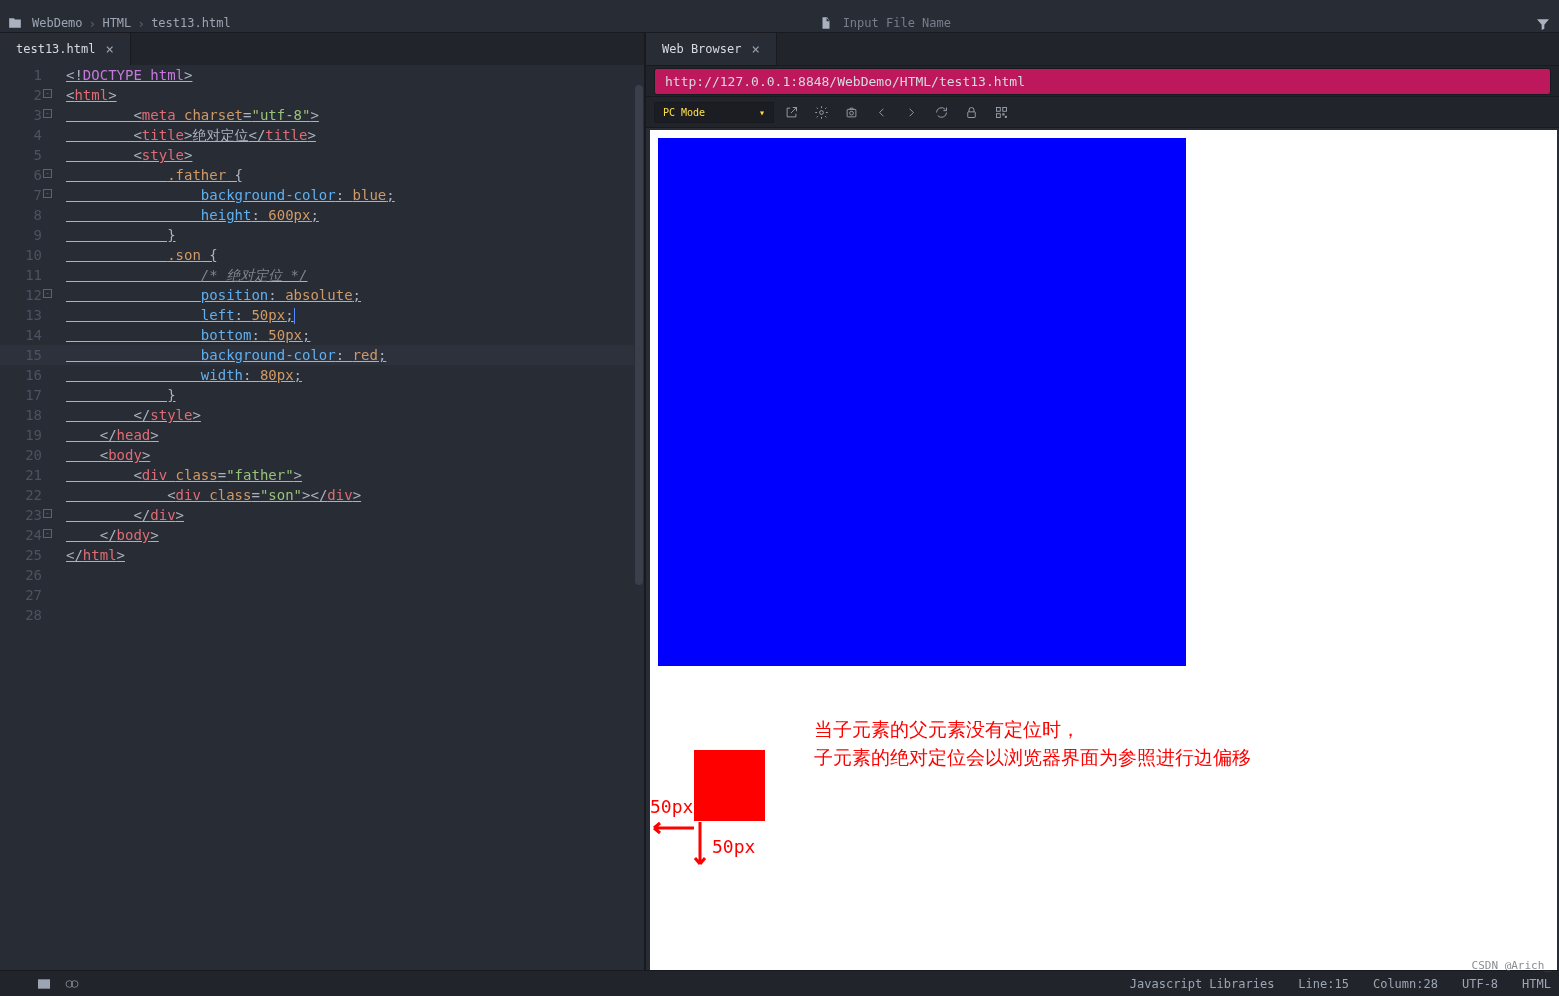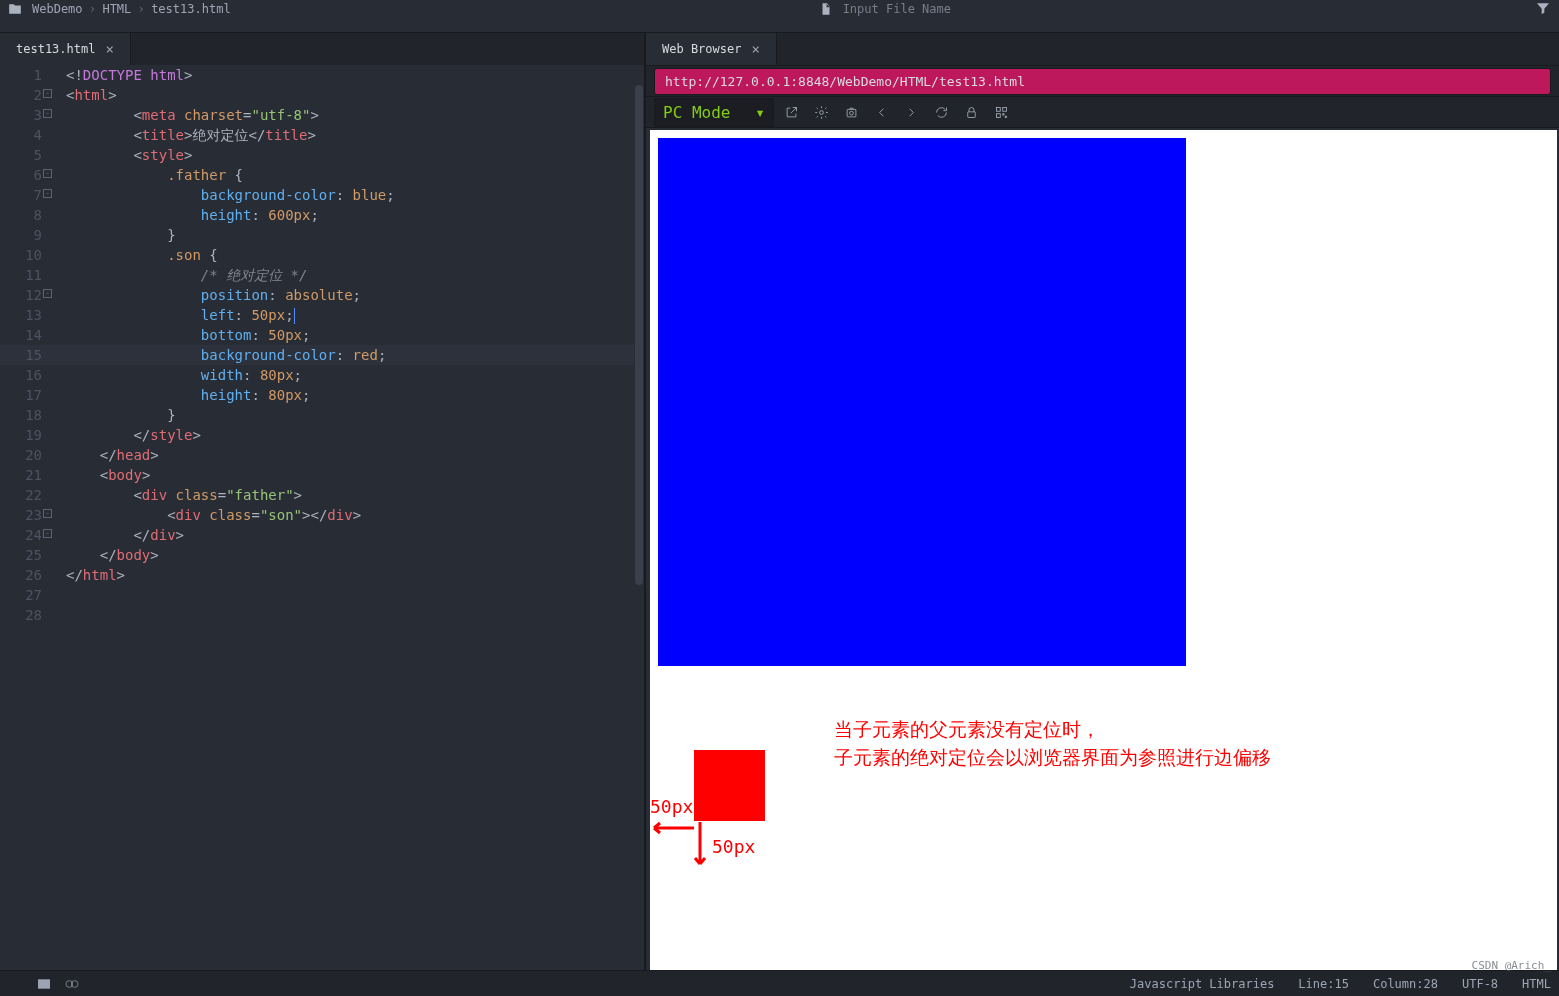--- a/index.html
+++ b/index.html
@@ -1,37 +1,37 @@
 <!DOCTYPE html>
 <html><head>
 <meta charset="utf-8">
 <style>
 * { margin:0; padding:0; box-sizing:border-box; font-family:"Microsoft YaHei","Segoe UI",Consolas,monospace; }
 body { background:#21252b; color:#abb2bf; font-size:13px; width:1559px; height:996px; overflow:hidden; position:relative; }
-.top-bar { height:26px; background:#282c34; display:flex; align-items:flex-end; padding:16px 8px; border-bottom:1px solid #181a1f; }
+.top-bar { height:26px; background:#282c34; display:flex; align-items:flex-start; padding:16px 8px; border-bottom:1px solid #181a1f; }
 .bc-icon { width:14px; height:14px; margin-right:6px; fill:#abb2bf; }
 .bc-seg { color:#9da5b4; padding:0 4px; font-size:12px; cursor:pointer; }
 .bc-sep { color:#5c6370; padding:0 2px; }
 .top-center { margin-left:auto; display:flex; align-items:center; }
 .top-center .icon { width:14px; height:14px; fill:#abb2bf; margin-right:6px; }
 .top-right { margin-left:auto; display:flex; align-items:center; }
 .top-right .icon { width:16px; height:16px; fill:#abb2bf; cursor:pointer; }
 .input-name { color:#777f8c; font-size:12px; margin-left:4px; }
 
 .main { display:flex; height:944px; }
 .editor-pane { width:644px; display:flex; flex-direction:column; background:#282c34; position:relative; }
 .tabs { height:32px; background:#21252b; display:flex; }
 .tab { height:32px; padding:0 16px; display:flex; align-items:center; background:#282c34; border-right:1px solid #181a1f; font-size:12px; color:#d7dae0; cursor:pointer; }
 .tab .close { margin-left:10px; color:#9da5b4; font-size:14px; cursor:pointer; }
 .code-area { flex:1; display:flex; font-family:Consolas,monospace; font-size:14px; line-height:20px; overflow:hidden; position:relative; }
 .gutter { width:48px; text-align:right; padding-right:6px; color:#4b5262; user-select:none; }
 .gutter .ln { height:20px; position:relative; }
 .fold { position:absolute; right:-10px; top:4px; width:9px; height:9px; border:1px solid #5c6370; font-size:8px; line-height:7px; text-align:center; color:#5c6370; cursor:pointer; }
 .code { flex:1; padding-left:18px; position:relative; }
-.code .line { height:20px; white-space:pre; }
+.code .line { height:20px; white-space:pre;text-decoration:underline; }
 .hl-line { position:absolute; left:0; right:0; height:20px; background:#2c313c; z-index:0; }
 .code .line span, .code .line { position:relative; z-index:1; }
 .caret { display:inline-block; width:1px; height:16px; background:#528bff; vertical-align:middle; }
 .tag { color:#e06c75; }
 .attr { color:#d19a66; }
 .val { color:#98c379; }
 .prop { color:#61afef; }
 .propv { color:#d19a66; }
 .punc { color:#abb2bf; }
 .sel { color:#d19a66; }
@@ -41,27 +41,27 @@
 .scrollbar-v { position:absolute; right:0; top:0; bottom:0; width:10px; background:#282c34; }
 .scroll-thumb { position:absolute; right:1px; top:20px; width:8px; height:500px; background:#3a3f4b; border-radius:4px; }
 
 .divider { width:2px; background:#181a1f; cursor:col-resize; }
 
 .browser-pane { flex:1; display:flex; flex-direction:column; background:#282c34; }
 .browser-tabs { height:32px; background:#21252b; display:flex; }
 .url-bar { height:32px; background:#21252b; display:flex; align-items:center; padding:0 8px; border-bottom:1px solid #181a1f; border-top:1px solid #181a1f; }
 .url-input { flex:1; background:#be185d; color:#d7dae0; padding:5px 10px; font-size:13px; border-radius:3px; border:1px solid #181a1f;}
 .tool-bar { height:31px; background:#21252b; display:flex; align-items:center; padding:0 8px; gap:4px; border-bottom:1px solid #181a1f; }
-.mode-select { background:#1b1d23; color:#84cc16; padding:4px 8px; font-size:16px; border:1px solid #181a1f; width:120px; display:flex; justify-content:space-between; align-items:center; cursor:pointer; }
+.mode-select { background:#1b1d23; color:#fde047; padding:4px 8px; font-size:10px; border:1px solid #181a1f; width:120px; display:flex; justify-content:space-between; align-items:center; cursor:pointer; }
 .tool-icon { width:26px; height:26px; display:flex; align-items:center; justify-content:center; cursor:pointer; color:#abb2bf; }
 .tool-icon svg { width:15px; height:15px; fill:none; stroke:#abb2bf; stroke-width:1.3; }
 .render { flex:1; background:#fff; position:relative; overflow:hidden; margin:2px 2px 2px 4px; }
 .father-box { background:#0000fe; position:absolute; }
 .son-box { background:#fe0000; position:absolute; }
-.anno-text { position:absolute; color:#fe0000; font-size:19px; line-height:28px;margin-left:20px; }
+.anno-text { position:absolute; color:#fe0000; font-size:19px; line-height:28px; }
 .arrow-label { position:absolute; color:#fe0000; font-size:18px; }
 .arrow-svg { position:absolute; }
 
 .status-bar { position:absolute; bottom:0; left:0; right:0; height:26px; background:#21252b; display:flex; align-items:center; padding:0 8px; border-top:1px solid #181a1f; font-size:12px; color:#9da5b4; }
 .status-bar .s-icon { width:16px; height:16px; fill:#9da5b4; margin-right:12px; cursor:pointer; }
 .status-right { margin-left:auto; display:flex; gap:24px; align-items:center; }
 .watermark { position:absolute; right:8px; bottom:24px; font-size:11px; color:#555b66; opacity:.7; }
 </style>
 </head>
 <body>
@@ -139,21 +139,20 @@
           <div class="line"><span class="txt">                </span><span class="prop">background-color</span><span class="punc">: </span><span class="propv">blue</span><span class="punc">;</span></div>
           <div class="line"><span class="txt">                </span><span class="prop">height</span><span class="punc">: </span><span class="propv">600px</span><span class="punc">;</span></div>
           <div class="line"><span class="punc">            }</span></div>
           <div class="line"><span class="txt">            </span><span class="sel">.son</span><span class="punc"> {</span></div>
           <div class="line"><span class="txt">                </span><span class="comment">/* 绝对定位 */</span></div>
           <div class="line"><span class="txt">                </span><span class="prop">position</span><span class="punc">: </span><span class="propv">absolute</span><span class="punc">;</span></div>
           <div class="line"><span class="txt">                </span><span class="prop">left</span><span class="punc">: </span><span class="propv">50px</span><span class="punc">;</span><span class="caret"></span></div>
           <div class="line"><span class="txt">                </span><span class="prop">bottom</span><span class="punc">: </span><span class="propv">50px</span><span class="punc">;</span></div>
           <div class="line"><span class="txt">                </span><span class="prop">background-color</span><span class="punc">: </span><span class="propv">red</span><span class="punc">;</span></div>
           <div class="line"><span class="txt">                </span><span class="prop">width</span><span class="punc">: </span><span class="propv">80px</span><span class="punc">;</span></div>
-          <div class="line"><span class="txt">                </span><span class="prop">height</span><span class="punc">: </span><span class="propv">80px</span><span class="punc">;</span></div>
           <div class="line"><span class="punc">            }</span></div>
           <div class="line"><span class="punc">        &lt;/</span><span class="tag">style</span><span class="punc">&gt;</span></div>
           <div class="line"><span class="punc">    &lt;/</span><span class="tag">head</span><span class="punc">&gt;</span></div>
           <div class="line"><span class="punc">    &lt;</span><span class="tag">body</span><span class="punc">&gt;</span></div>
           <div class="line"><span class="punc">        &lt;</span><span class="tag">div </span><span class="attr">class</span><span class="punc">=</span><span class="val">"father"</span><span class="punc">&gt;</span></div>
           <div class="line"><span class="punc">            &lt;</span><span class="tag">div </span><span class="attr">class</span><span class="punc">=</span><span class="val">"son"</span><span class="punc">&gt;&lt;/</span><span class="tag">div</span><span class="punc">&gt;</span></div>
           <div class="line"><span class="punc">        &lt;/</span><span class="tag">div</span><span class="punc">&gt;</span></div>
           <div class="line"><span class="punc">    &lt;/</span><span class="tag">body</span><span class="punc">&gt;</span></div>
           <div class="line"><span class="punc">&lt;/</span><span class="tag">html</span><span class="punc">&gt;</span></div>
         </div>

